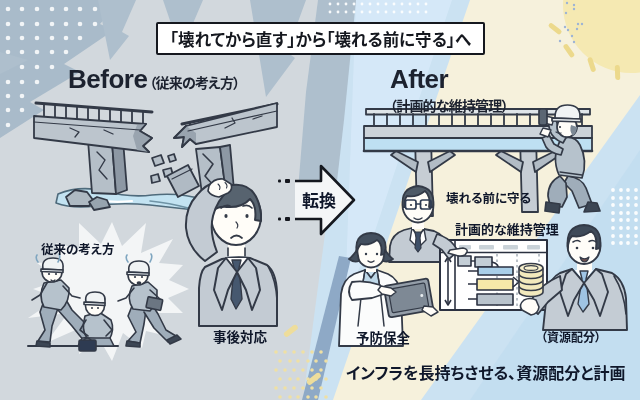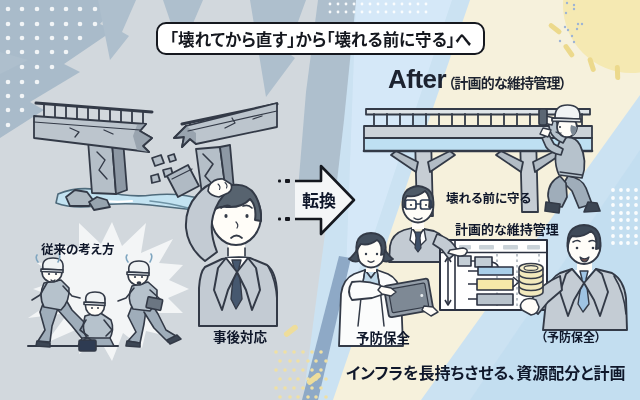--- a/index.html
+++ b/index.html
@@ -2,21 +2,21 @@
 <html lang="ja"><head>
 <meta charset="utf-8">
 <style>
   html,body{margin:0;padding:0;}
   body{width:640px;height:400px;overflow:hidden;
        font-family:"Liberation Sans","Noto Sans CJK JP","Noto Sans JP",sans-serif;}
   .stage{position:relative;width:640px;height:400px;overflow:hidden;background:#d2d8dd;}
   .stage svg{position:absolute;left:0;top:0;}
   .lbl{position:absolute;color:#0f172a;font-weight:700;white-space:nowrap;font-feature-settings:"palt";line-height:1;}
   .banner{position:absolute;left:156px;top:22px;width:329px;height:33px;background:#ffffff;
-          border:2.6px solid #15181f;border-radius:10px;display:flex;align-items:center;justify-content:center;
+          border:2.6px solid #15181f;border-radius:2px;display:flex;align-items:center;justify-content:center;
           box-sizing:border-box;}
   .banner span{font-size:16.5px;font-weight:700;color:#15181f;letter-spacing:0;white-space:nowrap;font-feature-settings:"palt";}
   .heading{position:absolute;display:flex;align-items:baseline;color:#1c222f;white-space:nowrap;}
   .heading .en{font-weight:700;font-size:26px;letter-spacing:-0.5px;}
   .heading .jp{font-weight:700;font-size:14px;margin-left:2px;letter-spacing:-0.8px;font-feature-settings:"palt";}
   .cap{font-size:17px;}
   .cap2{font-size:16px;}
   .asset{text-align:center;line-height:1.15;}
 </style>
 </head>
@@ -569,32 +569,36 @@
     <path d="M519,274 a12,4.5 0 0 0 24,0 l0,-5 -24,0 Z"></path>
     <ellipse cx="531" cy="268" rx="12" ry="4.5" fill="#f7f0cd"></ellipse>
     <ellipse cx="531" cy="268" rx="7" ry="2.4" fill="none" stroke-width="1.1"></ellipse>
   </g>
 </svg>
 
 <div class="banner">
   <span>「壊れてから直す」から「壊れる前に守る」へ</span>
 </div>
 
-
-<div class="heading" style="left:388px;top:64px;">
+<div class="heading" style="left:68px;top:64px;">
+  <span class="en">Before</span>
+  <span class="jp">（従来の考え方）</span>
+</div>
+
+<div class="heading" style="left:388px;top:64px;flex-direction:column;">
   <span class="en">After</span>
   <span class="jp">（計画的な維持管理）</span>
 </div>
 
 <div class="lbl" style="left:302px;top:193px;font-size:17px;">転換</div>
 
 <div class="lbl" style="left:41px;top:244px;font-size:12.5px;">従来の考え方</div>
 <div class="lbl" style="left:213px;top:331px;font-size:13.5px;">事後対応</div>
 
 <div class="lbl" style="left:446px;top:193px;font-size:12.5px;">壊れる前に守る</div>
 <div class="lbl" style="left:455px;top:223px;font-size:13px;">計画的な維持管理</div>
 <div class="lbl" style="left:356px;top:332px;font-size:13.5px;">予防保全</div>
 <div class="lbl asset" style="left:514px;top:332px;font-size:12px;width:114px;">
-  <div>（予防保全）</div>
+  <div>（資源配分）</div>
 </div>
 <div class="lbl cap2" style="left:346px;top:366px;">インフラを長持ちさせる、資源配分と計画</div>
 
 </div>
 
 </body></html>

